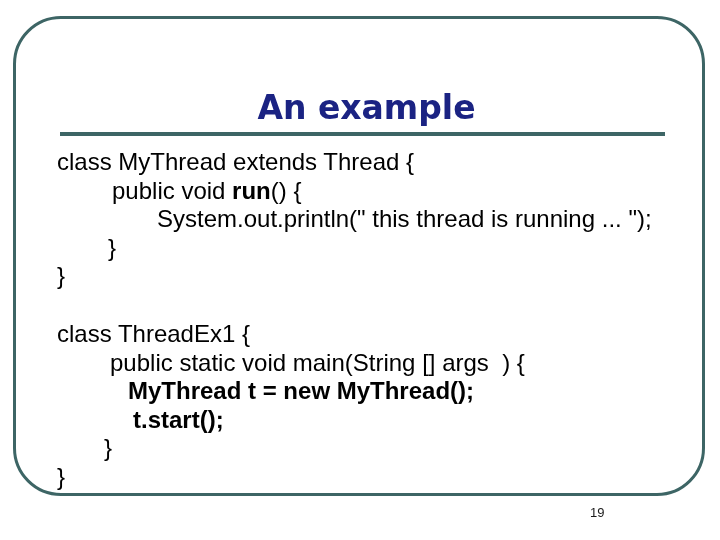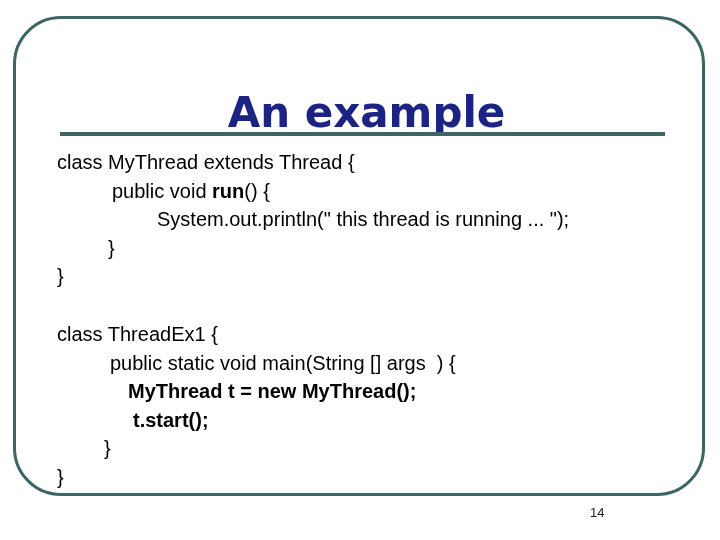--- a/index.html
+++ b/index.html
@@ -33,38 +33,38 @@
   .title {
     position: absolute;
     left: 0;
     top: 90px;
     width: 720px;
     margin: 0;
     padding-left: 13px;
     box-sizing: border-box;
     text-align: center;
     font-family: "DejaVu Sans", "Liberation Sans", sans-serif;
-    font-size: 42px;
+    font-size: 33px;
     font-weight: bold;
     line-height: 1.1;
     color: var(--title, #1b2383);
     letter-spacing: 0px;
   }
   .rule {
     position: absolute;
     left: 60px;
     top: 132px;
     width: 605px;
     height: 4px;
     background: var(--rule, #3d6565);
   }
   .code-block {
     position: absolute;
     left: 57px;
-    font-size: 20px;
+    font-size: 24px;
     line-height: 28.6px;
     color: var(--code, #000000);
     white-space: pre;
   }
   .code-block-0 { top: 148px; }
   .code-block-1 { top: 320px; }
   .code-line { white-space: pre; }
   .code-line .b { font-weight: bold; margin-top: 11px; }
   .page-number {
     position: absolute;
@@ -76,14 +76,14 @@
 </style>
 </head>
 <body style="--bg: #ffffff; --title: #1b2383; --frame: #3d6565; --rule: #3d6565; --code: #000000;">
 
 <div class="slide">
   <div class="frame"></div>
   <h1 class="title">An example</h1>
   <div class="rule"></div>
   <div class="code-block code-block-0"><div class="code-line" style="margin-left: 0px;"><span>class MyThread extends Thread {</span></div><div class="code-line" style="margin-left: 55px;"><span>public void </span><span class="b">run</span><span>() {</span></div><div class="code-line" style="margin-left: 100px;"><span>System.out.println(" this thread is running ... ");</span></div><div class="code-line" style="margin-left: 51px;"><span>}</span></div><div class="code-line" style="margin-left: 0px;"><span>}</span></div></div>
   <div class="code-block code-block-1"><div class="code-line" style="margin-left: 0px;"><span>class ThreadEx1 {</span></div><div class="code-line" style="margin-left: 53px;"><span>public static void main(String [] args  ) {</span></div><div class="code-line" style="margin-left: 71px;"><span class="b">MyThread t = new MyThread();</span></div><div class="code-line" style="margin-left: 76px;"><span class="b">t.start();</span></div><div class="code-line" style="margin-left: 47px;"><span>}</span></div><div class="code-line" style="margin-left: 0px;"><span>}</span></div></div>
-  <div class="page-number">14</div>
+  <div class="page-number">19</div>
 </div>
 
 </body></html>

